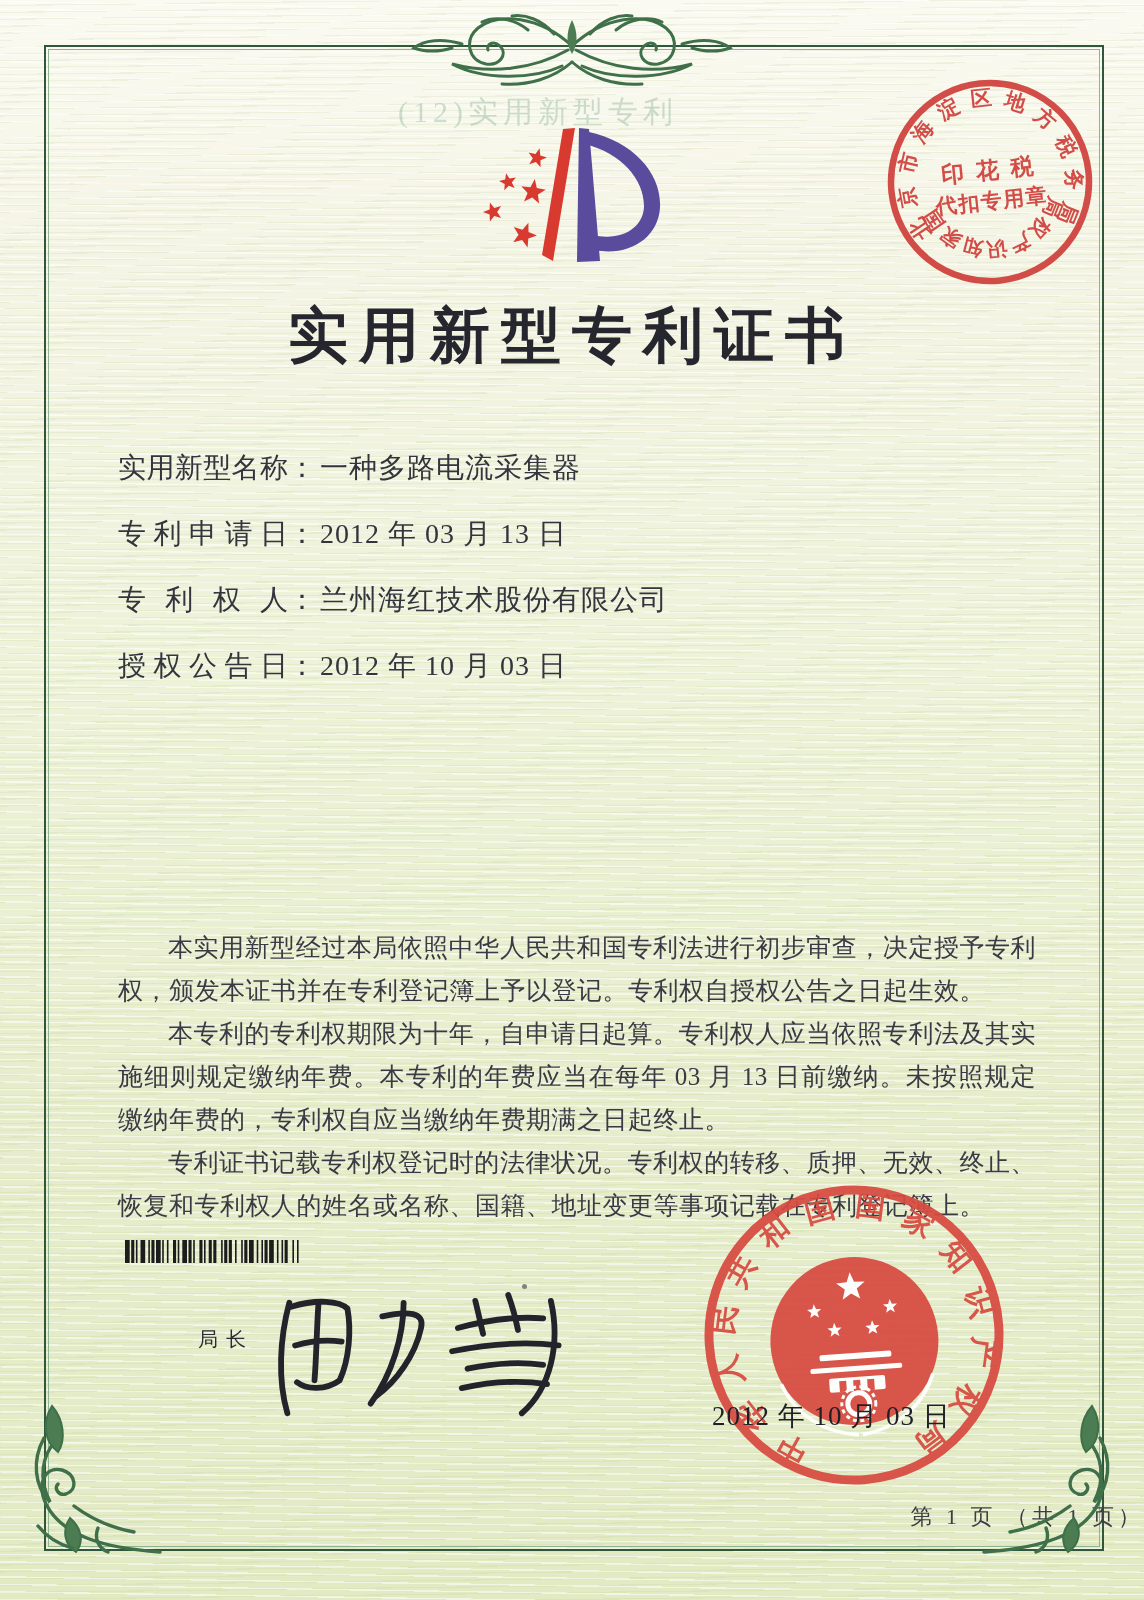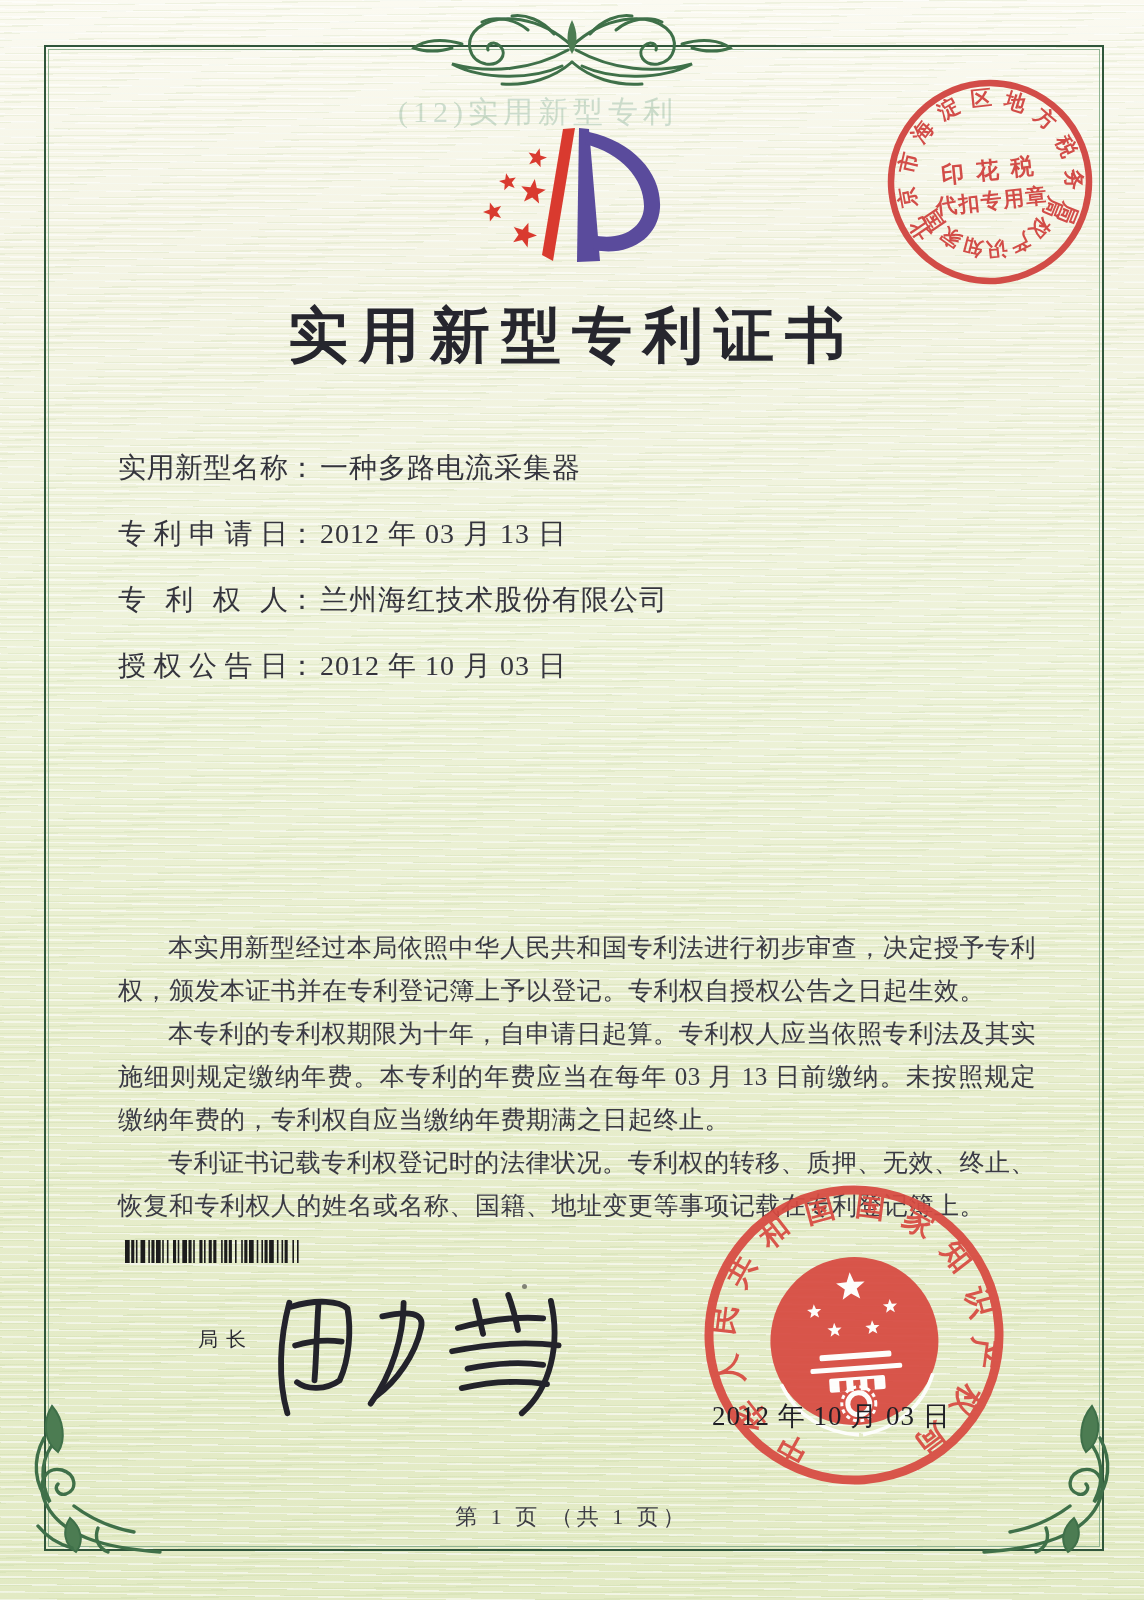--- a/index.html
+++ b/index.html
@@ -59,21 +59,21 @@
     font-size:20px;letter-spacing:8px;color:#2c2c34;font-family:Liberation Serif, serif;
   }
   .sig-svg{position:absolute;left:268px;top:1266px;}
   .seal{position:absolute;left:702px;top:1183px;opacity:.93;transform:rotate(-4deg);}
   .seal-date{
     position:absolute;left:712px;top:1398px;width:230px;
     font-size:27px;color:#1f1f26;letter-spacing:1px;z-index:6;white-space:nowrap;
   }
   .stamp{position:absolute;left:882px;top:74px;opacity:.93;transform:rotate(-6deg);}
   .footer{
-    position:absolute;left:0;right:0;top:1502px;text-align:center;
+    position:absolute;left:0;right:0;top:1502px;text-align:right;
     font-size:22px;letter-spacing:4px;color:#3c3c44;
   }
   .ornament-top{position:absolute;left:292px;top:4px;}
   .flourish{position:absolute;z-index:2;}
   .flourish.left{left:14px;top:1386px;}
   .flourish.right{left:980px;top:1386px;transform:scaleX(-1);}
   .speck{position:absolute;left:522px;top:1284px;width:5px;height:5px;border-radius:50%;background:#55554d;opacity:.7;}
 </style>
 </head>
 <body>

